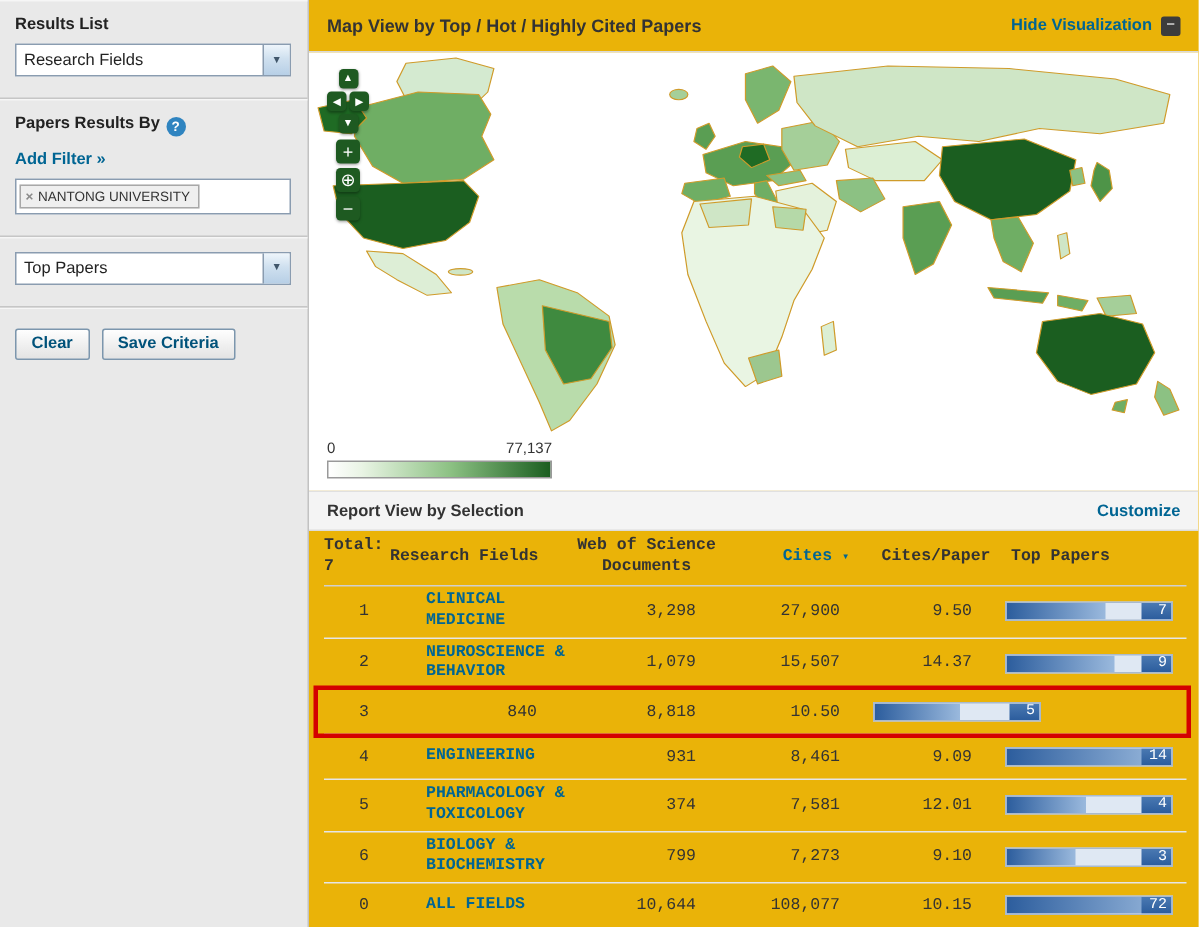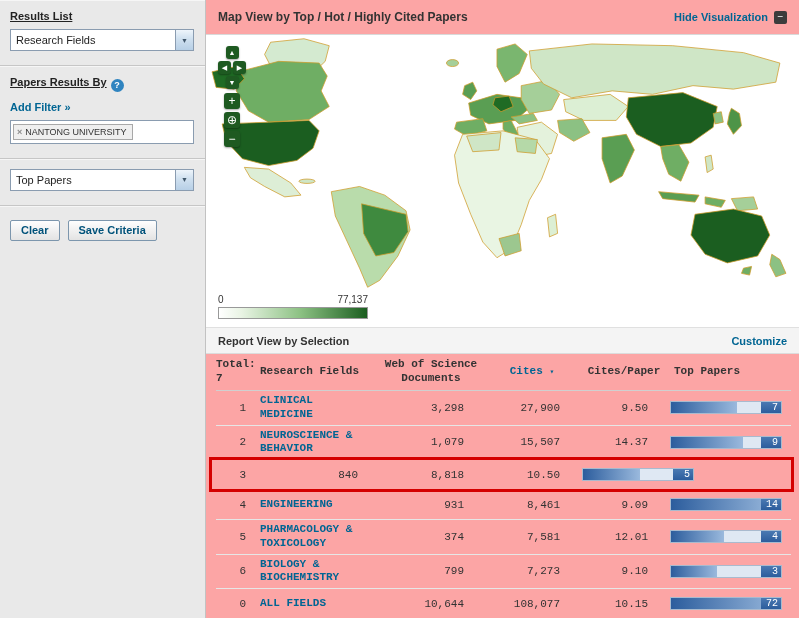--- a/index.html
+++ b/index.html
@@ -1,42 +1,42 @@
 <!DOCTYPE html>
 <html style="--link: #006593; --accent-dark: #00527a; --map-dark-green: #1b5e20; --map-border: #cf9b2a; --bar-dark: #2c5d9d; --highlight-red: #d40000;"><head>
 <meta charset="utf-8">
 <style>
   html,body{margin:0;padding:0;}
   body{
     width:799px;height:618px;overflow:hidden;
     font-family:"Liberation Sans","DejaVu Sans",sans-serif;
     font-size:11px;color:#333;background:#fff;
   }
-  a{color:var(--link,#006593);text-decoration:none;font-weight:bold;cursor:pointer;}
+  a{color:var(--link,#006593);text-decoration:none;font-weight:bold;cursor:pointer;margin-left:24px;}
   .page{width:799px;height:618px;display:flex;}
 
   
   .sidebar{flex:0 0 206px;width:206px;background:#e9e9e9;border-right:1px solid #c2c2c2;box-sizing:border-box;}
   .side-sec{padding:10px 10px 14px;border-bottom:1px solid #c6c6c6;box-shadow:inset 0 1px 0 #f6f6f6;}
   .side-sec.last{border-bottom:none;}
-  .side-label{font-weight:bold;color:#222;margin-bottom:7px;text-decoration:underline;}
+  .side-label{font-weight:bold;color:#222;margin-bottom:7px;}
   .select{height:22px;background:#fff;border:1px solid #8a9cb0;display:flex;align-items:center;justify-content:space-between;width:184px;box-sizing:border-box;cursor:pointer;}
   .sel-text{padding-left:5px;color:#222;}
   .sel-arrow{width:17px;align-self:stretch;border-left:1px solid #8a9cb0;background:linear-gradient(#eef5fb,#cfe0ef 45%,#b7cfe6);display:flex;align-items:center;justify-content:center;font-size:7px;color:#41576b;}
   .note{font-style:italic;color:#555;margin:2px 0 8px;line-height:1.35;}
   .add-filter{display:inline-block;margin:2px 0 7px;}
   .filter-box{width:184px;min-height:24px;background:#fff;border:1px solid #8a9cb0;box-sizing:border-box;padding:2px;display:flex;align-items:center;}
   .tag{display:inline-flex;align-items:center;gap:3px;border:1px solid #a8a8a8;background:#efefef;padding:2px 5px 2px 3px;font-size:9px;color:#333;white-space:nowrap;}
   .tag .x{color:#8a8a8a;cursor:pointer;font-weight:bold;}
   .help-icon{display:inline-flex;width:13px;height:13px;border-radius:50%;background:#2f84c0;color:#fff;font-size:9px;font-weight:bold;align-items:center;justify-content:center;margin-left:4px;vertical-align:-2px;cursor:pointer;}
   .btn-row{display:flex;gap:8px;padding-top:4px;}
   .btn{display:inline-block;padding:3px 10px 4px;background:linear-gradient(#fefefe,#e3e3e3);border:1px solid #7c96ad;border-radius:2px;color:var(--accent-dark,#00527a);font-weight:bold;cursor:pointer;}
 
   
-  .main{flex:1;min-width:0;display:flex;flex-direction:column;background:#fca5a5;}
+  .main{flex:1;min-width:0;display:flex;flex-direction:column;background:#eab308;}
   .main-header{height:34px;flex:0 0 34px;display:flex;align-items:center;justify-content:space-between;padding:0 12px;border-bottom:1px solid #d9d9d9;}
   .main-title{font-weight:bold;font-size:12px;color:#333;}
   .hide-wrap{display:flex;align-items:center;gap:6px;}
   .min-icon{width:13px;height:13px;background:#3c3c3c;color:#fff;display:flex;align-items:center;justify-content:center;font-size:10px;line-height:1;border-radius:2px;cursor:pointer;}
 
   
   .map-wrap{height:292px;flex:0 0 292px;position:relative;overflow:hidden;background:#fff;}
   svg.world{position:absolute;left:2px;top:2px;}
   svg.world path, svg.world ellipse{stroke:var(--map-border,#cf9b2a);stroke-width:0.8;stroke-linejoin:round;cursor:pointer;}
   .map-controls{position:absolute;left:12px;top:10px;display:flex;flex-direction:column;align-items:center;}

